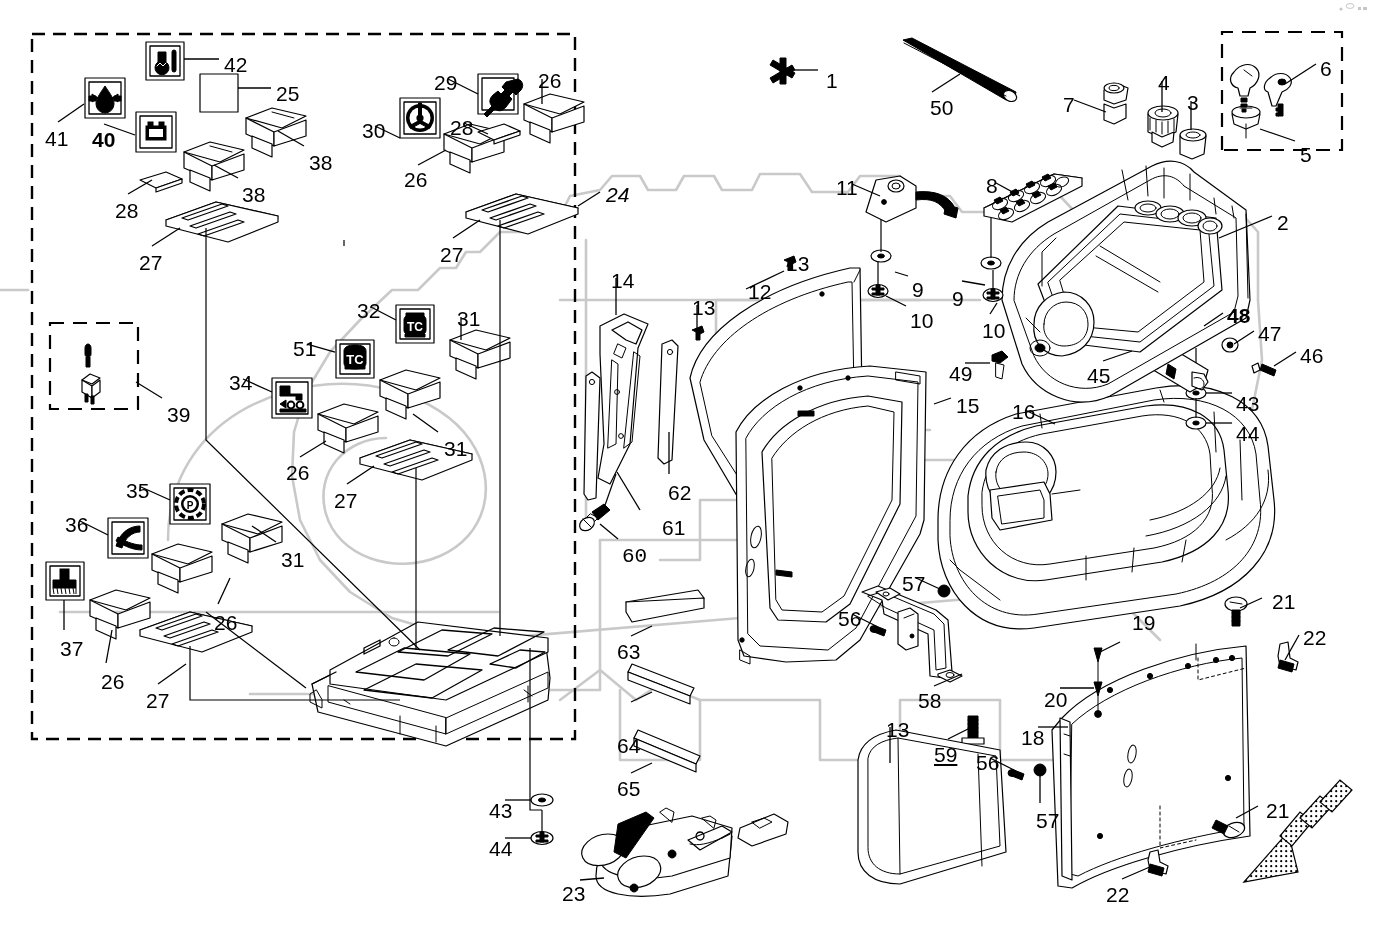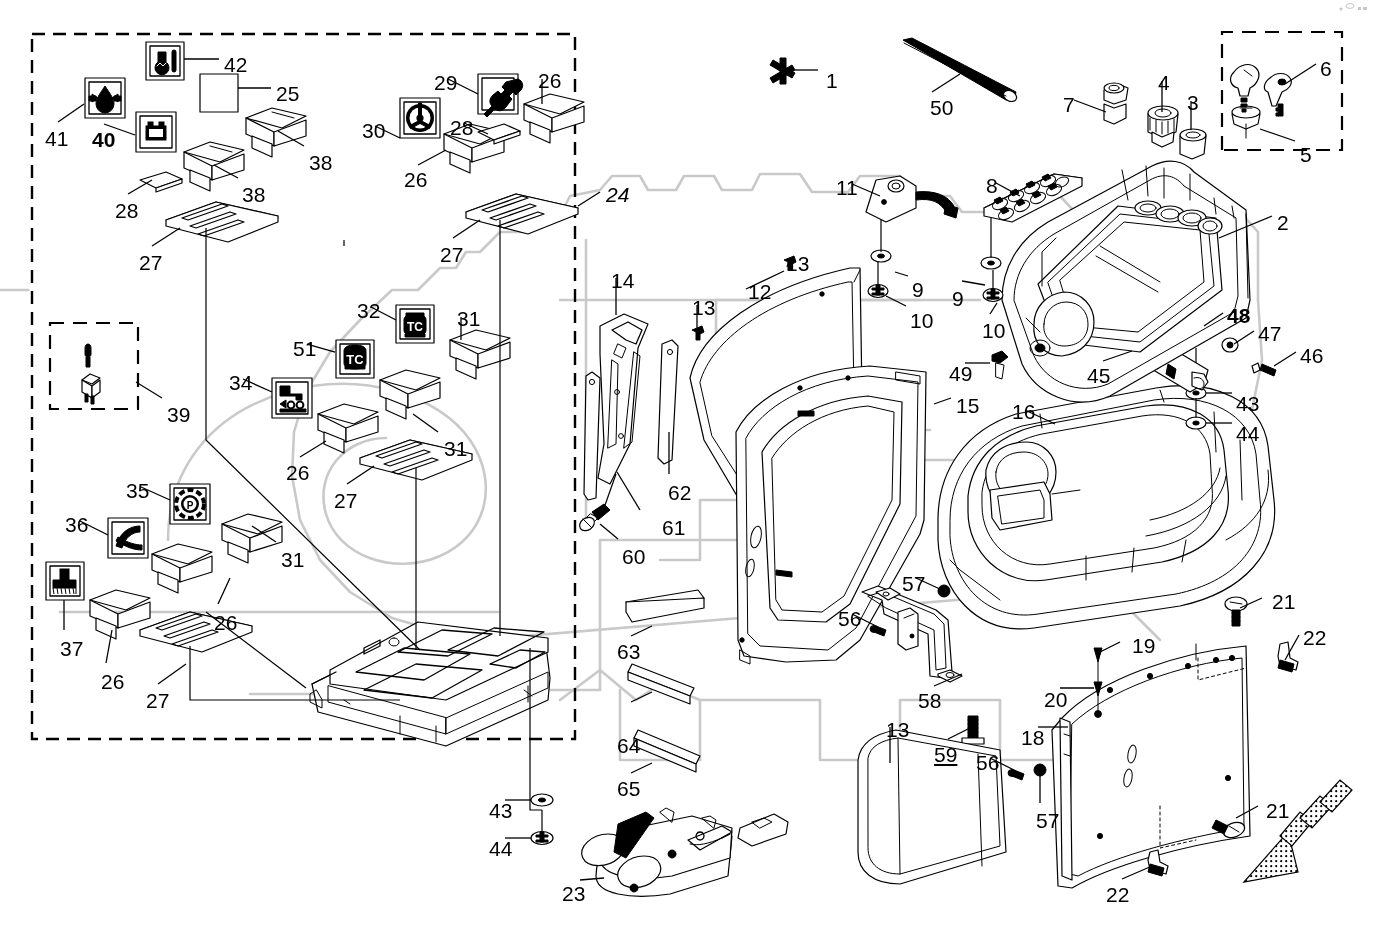--- a/index.html
+++ b/index.html
@@ -801,21 +801,21 @@
       <div class="lbl" style="left: 982px; top: 320px;">10</div>
       <div class="lbl" style="left: 836px; top: 177px;">11</div>
       <div class="lbl" style="left: 728px; top: 281px; margin-left: 20px;">12</div>
       <div class="lbl" style="left: 786px; top: 253px;">13</div>
       <div class="lbl" style="left: 692px; top: 297px;">13</div>
       <div class="lbl" style="left: 611px; top: 270px;">14</div>
       <div class="lbl" style="left: 956px; top: 395px;">15</div>
       <div class="lbl" style="left: 1012px; top: 401px;">16</div>
       <div class="lbl" style="left: 886px; top: 719px;">13</div>
       <div class="lbl" style="left: 1021px; top: 727px;">18</div>
-      <div class="lbl" style="left: 1132px; top: 635px;">19</div>
+      <div class="lbl" style="left: 1132px; top: 612px;">19</div>
       <div class="lbl" style="left: 1044px; top: 689px;">20</div>
       <div class="lbl" style="left: 1272px; top: 591px;">21</div>
       <div class="lbl" style="left: 1266px; top: 800px;">21</div>
       <div class="lbl" style="left: 1303px; top: 627px;">22</div>
       <div class="lbl" style="left: 1106px; top: 884px;">22</div>
       <div class="lbl" style="left: 562px; top: 883px;">23</div>
       <div class="lbl" style="left: 606px; top: 184px; font-style: italic;">24</div>
       <div class="lbl" style="left: 276px; top: 83px;">25</div>
       <div class="lbl" style="left: 538px; top: 70px;">26</div>
       <div class="lbl" style="left: 404px; top: 169px;">26</div>
@@ -854,21 +854,21 @@
       <div class="lbl" style="left: 1258px; top: 323px;">47</div>
       <div class="lbl" style="left: 1227px; top: 305px; font-weight: bold;">48</div>
       <div class="lbl" style="left: 949px; top: 363px;">49</div>
       <div class="lbl" style="left: 918px; top: 97px; margin-left: 12px;">50</div>
       <div class="lbl" style="left: 838px; top: 608px;">56</div>
       <div class="lbl" style="left: 976px; top: 752px;">56</div>
       <div class="lbl" style="left: 902px; top: 573px;">57</div>
       <div class="lbl" style="left: 1036px; top: 810px;">57</div>
       <div class="lbl" style="left: 918px; top: 690px;">58</div>
       <div class="lbl" style="left: 934px; top: 744px; text-decoration: underline;">59</div>
-      <div class="lbl" style="left: 622px; top: 546px;">60</div>
+      <div class="lbl" style="left: 622px; top: 546px; font-family: Liberation Mono, monospace;">60</div>
       <div class="lbl" style="left: 644px; top: 517px; margin-left: 18px;">61</div>
       <div class="lbl" style="left: 668px; top: 482px;">62</div>
       <div class="lbl" style="left: 617px; top: 641px;">63</div>
       <div class="lbl" style="left: 617px; top: 707px; margin-top: 28px;">64</div>
       <div class="lbl" style="left: 617px; top: 778px;">65</div>
     </div>
 
 </div>
 
 </body></html>

